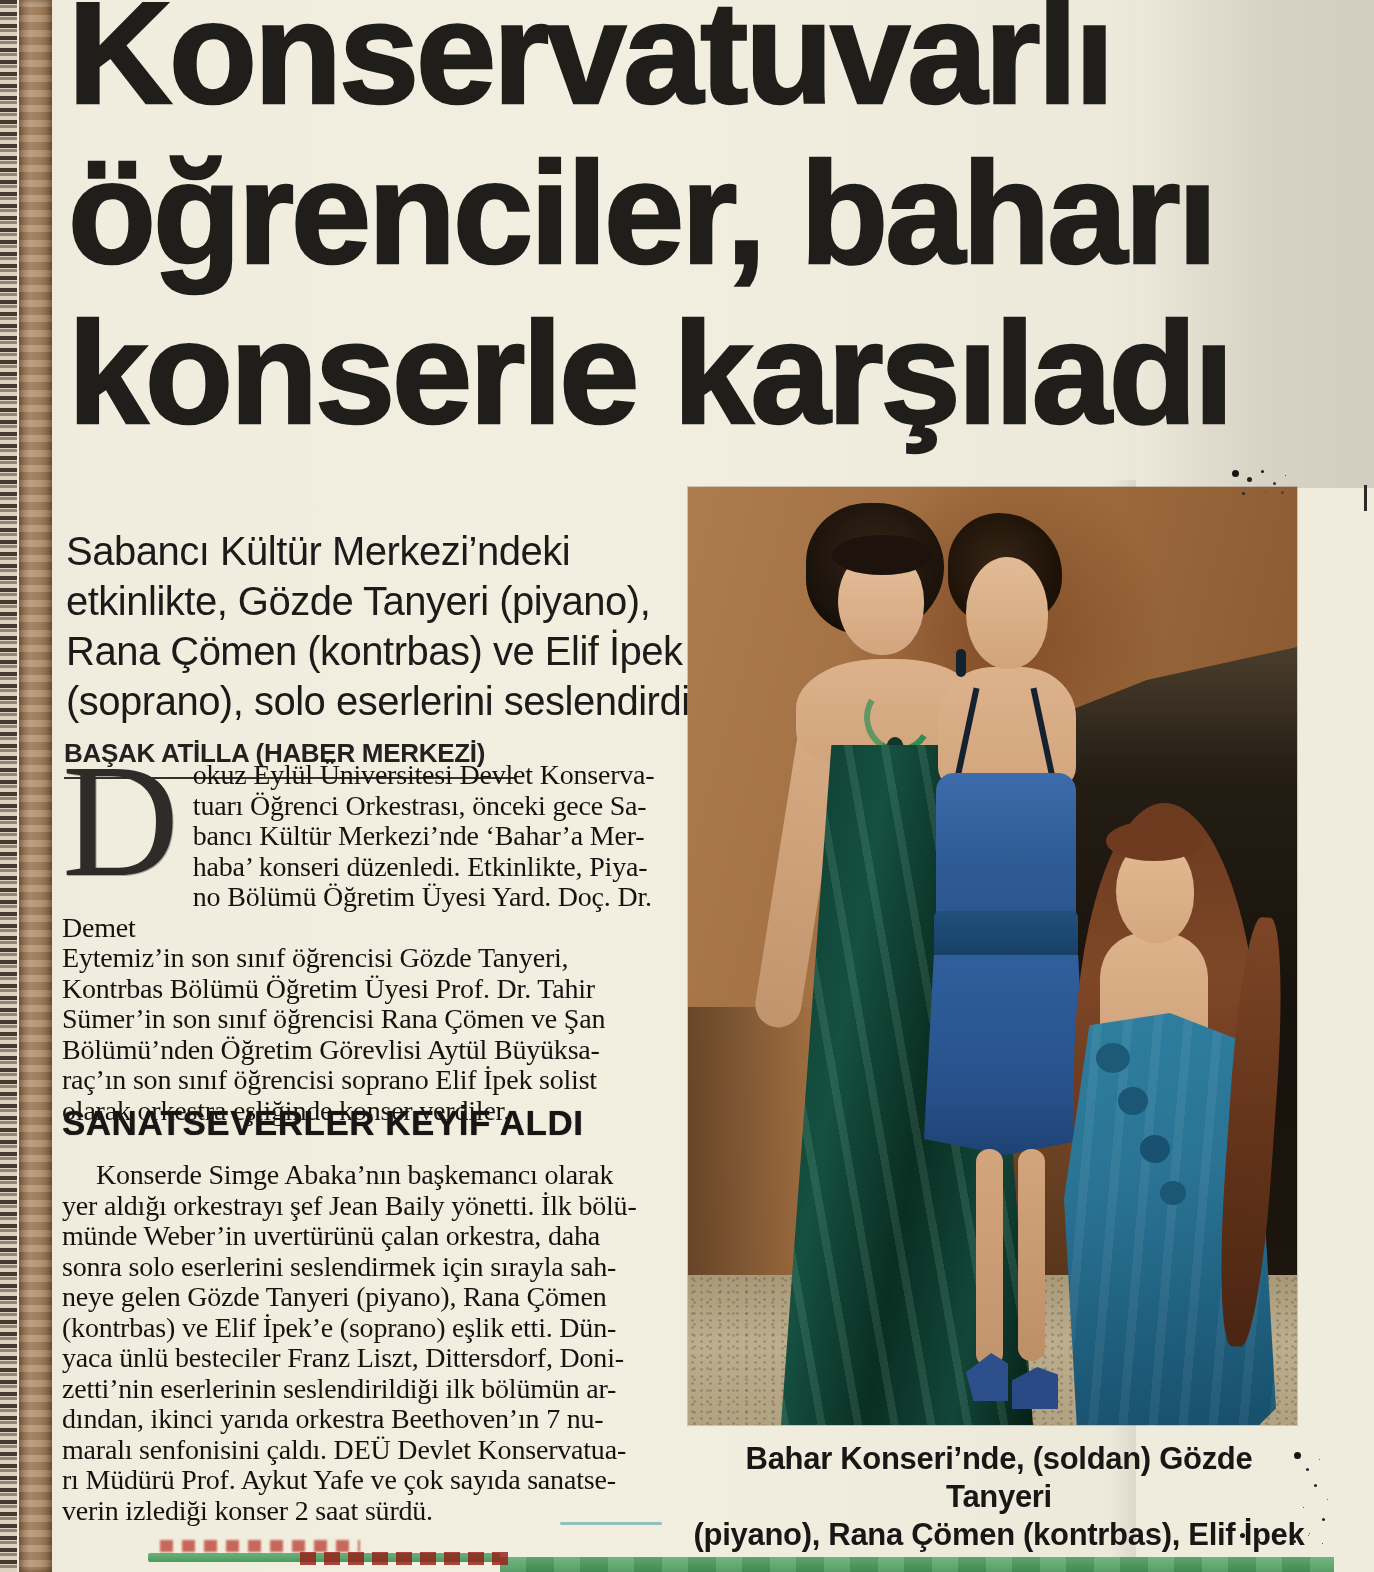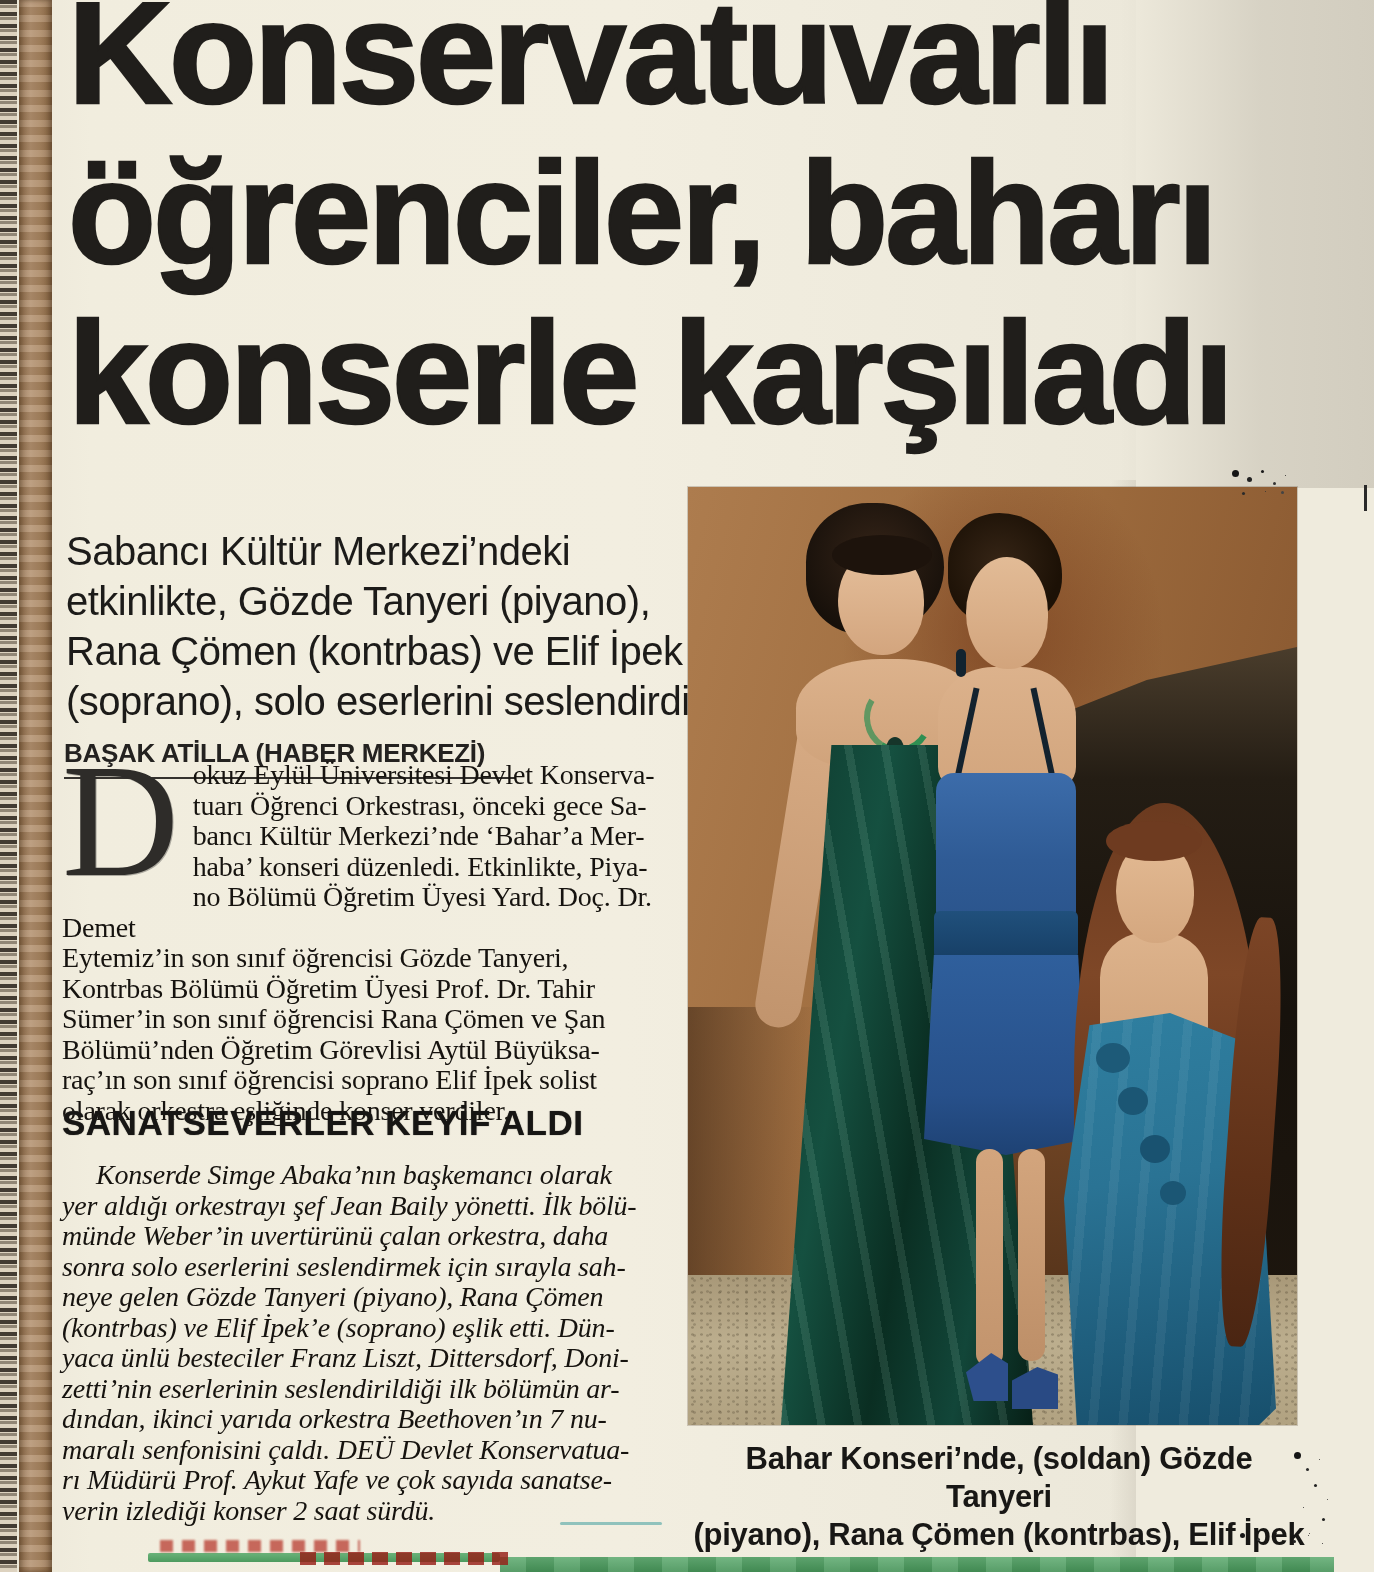--- a/index.html
+++ b/index.html
@@ -41,21 +41,21 @@
     padding-bottom:9px;border-bottom:2px solid #35322e;}
   .para{position:absolute;width:632px;font-family:"Liberation Serif",serif;
     font-size:28px;line-height:30.5px;color:#16130f;letter-spacing:-.2px;}
   .para1{left:62px;top:760px;}
   .dropcap{float:left;font-family:"Liberation Serif",serif;font-weight:400;
     font-size:162px;line-height:106px;height:122px;margin:8px 14px 0 0;color:#2e2c29;
     text-shadow:1px 1px 0 rgba(40,40,40,.35);}
   .section-header{position:absolute;left:62px;top:1104px;margin:0;
     font:700 35px/38px "Liberation Sans",sans-serif;letter-spacing:.5px;color:#171614;
     text-shadow:0 0 1px #44403a;}
-  .para2{left:62px;top:1160px;text-indent:34px;font-style:italic;}
+  .para2{left:62px;top:1160px;text-indent:34px;}
   .artifact-teal{position:absolute;left:560px;top:1522px;width:102px;height:3px;
     background:#3f9f9f;opacity:.55;border-radius:2px;}
 
   
   .photo{position:absolute;left:688px;top:487px;width:609px;height:938px;overflow:hidden;
     box-shadow:0 0 0 1px rgba(90,70,50,.25);}
   .photo *{position:absolute;}
   .ph-bg{inset:0;background:
     radial-gradient(ellipse 230px 260px at 315px 150px, rgba(108,48,20,.55), rgba(108,48,20,0) 70%),
     linear-gradient(105deg,#ad7c4e,#9d6b3d 45%,#8d5c33 75%,#966540);}

